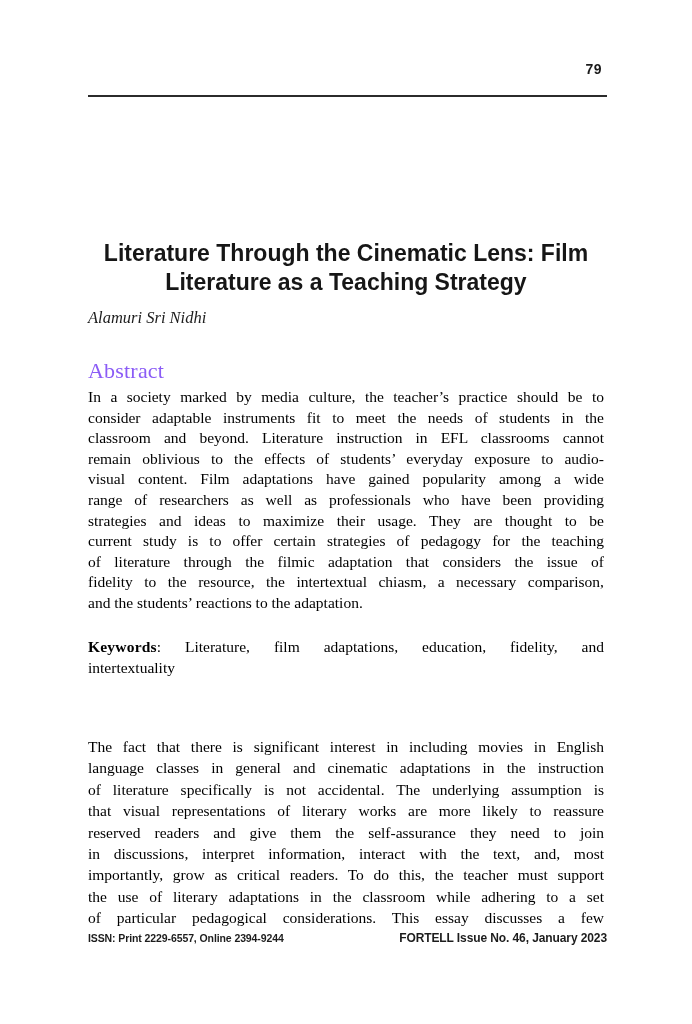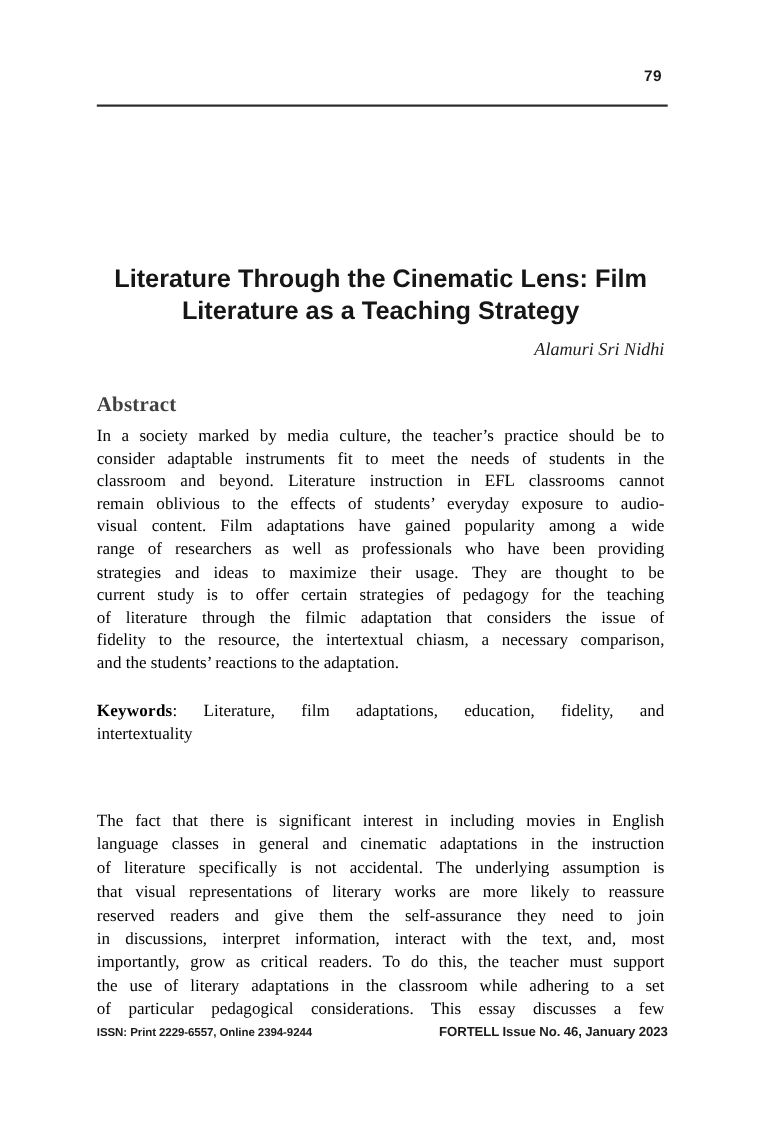--- a/index.html
+++ b/index.html
@@ -55,34 +55,34 @@
     text-align: center;
     text-align-last: center;
     height: 29px;
     overflow: hidden;
   }
   .author {
     position: absolute;
     top: 308px;
     left: 88px;
     width: 516px;
-    text-align: right;
+    text-align: left;
     font-style: italic;
     font-size: 16.5px;
     color: #1d1d1d;
   }
   
   .abs-head {
     position: absolute;
     top: 358px;
     left: 88px;
-    font-weight: 700;
-    font-size: 19px;
+    font-weight: 400;
+    font-size: 22px;
     letter-spacing: 0.2px;
-    color: #404040;
+    color: #8b5cf6;
   }
   .para {
     position: absolute;
     left: 88px;
     width: 516px;
     font-size: 15.5px;
     color: #000000;
   }
   .para .line {
     text-align: justify;

